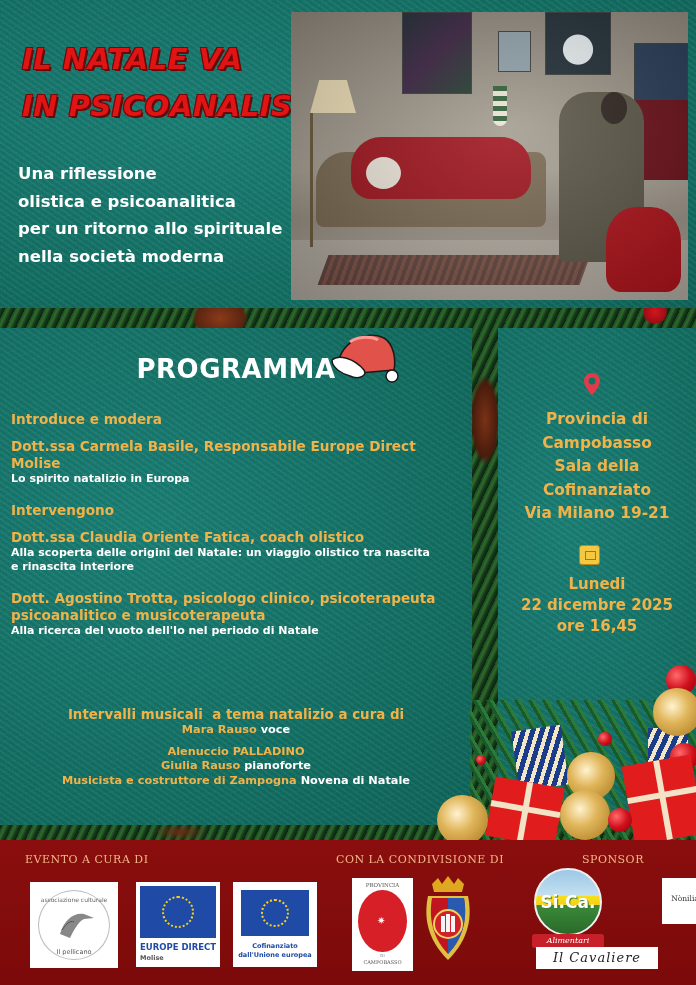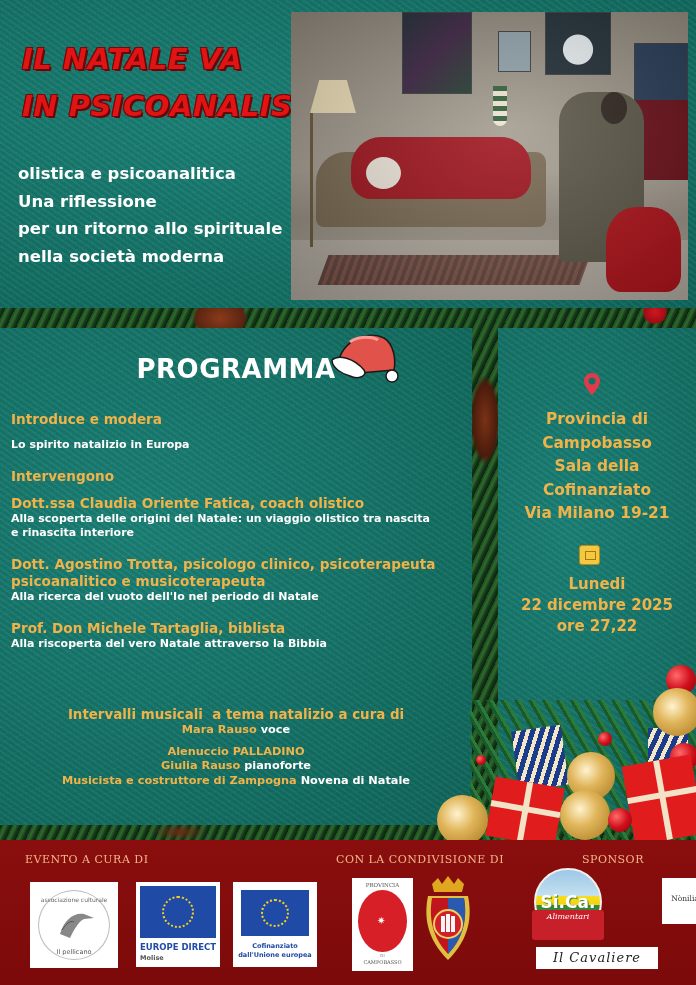--- a/index.html
+++ b/index.html
@@ -114,22 +114,22 @@
 <body>
 
 <div class="pine-bg"></div>
 
 <section class="top-panel teal">
   <h1 class="title">
     <div>IL NATALE VA</div>
     <div>IN PSICOANALISI</div>
   </h1>
   <div class="subtitle">
+    <div>Una riflessione</div>
     <div>olistica e psicoanalitica</div>
-    <div>Una riflessione</div>
     <div>per un ritorno allo spirituale</div>
     <div>nella società moderna</div>
   </div>
   <div class="photo" title="Santa Claus lying on a psychoanalyst's couch while a bearded therapist takes notes">
     <div class="painting" style="left:111px;top:0;width:70px;height:82px;background:linear-gradient(135deg,#1e2a33,#3a2040 50%,#1e3a2a);"></div>
     <div class="painting" style="left:207px;top:19px;width:33px;height:41px;background:#8ea0a8;"></div>
     <div class="painting" style="left:254px;top:0;width:66px;height:63px;background:radial-gradient(circle at 50% 60%,#e8eef0 0 30%,#1e2a33 32%);"></div>
     <div class="painting" style="left:343px;top:31px;width:54px;height:69px;background:#253a55;"></div>
     <div class="stocking"></div>
     <div class="floor"></div>
@@ -152,34 +152,31 @@
   <svg class="santa-hat" viewBox="0 0 74 54">
     <path d="M10 34 C 14 10, 40 0, 56 8 C 66 14, 68 30, 66 40 L 20 44 Z" fill="#e0524a" stroke="#1a1a1a" stroke-width="1.5"></path>
     <path d="M22 12 C 30 6, 44 6, 50 10" stroke="#ff9a94" stroke-width="3" fill="none"></path>
     <path d="M4 30 C 10 24, 26 28, 36 40 C 40 46, 30 50, 22 46 C 14 44, 4 38, 4 30 Z" fill="#ffffff" stroke="#1a1a1a" stroke-width="1.5"></path>
     <circle cx="64" cy="46" r="6" fill="#ffffff" stroke="#1a1a1a" stroke-width="1.5"></circle>
   </svg>
 
   <div class="prog-body">
     <div class="label blk">Introduce e modera</div>
     <div class="blk-sp">
+      <div class="label">Dott.ssa Carmela Basile, Responsabile Europe Direct Molise</div>
       <div class="italic">Lo spirito natalizio in Europa</div>
     </div>
     <div class="label blk">Intervengono</div>
     <div class="blk-sp">
       <div class="label">Dott.ssa Claudia Oriente Fatica, coach olistico</div>
       <div class="italic" style="width:430px">Alla scoperta delle origini del Natale: un viaggio olistico tra nascita e rinascita interiore</div>
     </div>
     <div class="blk-sp">
       <div class="label" style="width:440px">Dott. Agostino Trotta, psicologo clinico, psicoterapeuta psicoanalitico e musicoterapeuta</div>
       <div class="italic">Alla ricerca del vuoto dell'Io nel periodo di Natale</div>
-    </div>
-    <div class="blk-sp">
-      <div class="label">Prof. Don Michele Tartaglia, biblista</div>
-      <div class="italic">Alla riscoperta del vero Natale attraverso la Bibbia</div>
     </div>
   </div>
 
   <div class="music">
     <div class="h" style="white-space:pre">Intervalli musicali  a tema natalizio a cura di</div>
     <div class="row">
       <span class="g">Mara Rauso</span>
       <span class="w">voce</span>
     </div>
     <div class="row g" style="margin-top:7px">Alenuccio PALLADINO</div>
@@ -203,21 +200,21 @@
     <div>Provincia di</div>
     <div>Campobasso</div>
     <div>Sala della</div>
     <div>Cofinanziato</div>
     <div>Via Milano 19-21</div>
   </div>
   <div class="cal"></div>
   <div class="date">
     <div>Lunedi</div>
     <div>22 dicembre 2025</div>
-    <div>ore 27,22</div>
+    <div>ore 16,45</div>
   </div>
 </section>
 
 <div class="decor">
   <div style="position:absolute;left:0;top:60px;width:226px;height:140px;background:repeating-linear-gradient(60deg,#1a5a2a 0 3px,#2a7a3a 3px 6px,transparent 6px 12px);"></div>
   <div class="gift-blue" style="left:45px;top:88px;width:50px;height:60px;transform:rotate(-8deg);"></div>
   <div class="gift-blue" style="left:178px;top:88px;width:40px;height:50px;"></div>
   <div class="rball" style="left:196px;top:25px;width:30px;height:30px;"></div>
   <div class="ball" style="left:183px;top:48px;width:48px;height:48px;"></div>
   <div class="rball" style="left:128px;top:92px;width:14px;height:14px;"></div>
@@ -279,21 +276,21 @@
     <path d="M26 22 L 42 22 C 45 40, 43 60, 26 78 Z" fill="#2a5ab0"></path>
     <circle cx="26" cy="48" r="14" fill="#d0202a" stroke="#f0d060" stroke-width="2"></circle>
     <rect x="19" y="40" width="4" height="16" fill="#f5f5f5"></rect>
     <rect x="24" y="38" width="4" height="18" fill="#f5f5f5"></rect>
     <rect x="29" y="40" width="4" height="16" fill="#f5f5f5"></rect>
   </svg>
 
   <div style="position:absolute;left:532px;top:28px;width:72px;height:90px;">
     <div style="position:absolute;left:2px;top:0;width:68px;height:68px;border-radius:50%;background:linear-gradient(180deg,#9cc8e6 0%,#c4e0f0 40%,#f5e020 40%,#f5d010 55%,#3a8a3a 55%,#2a6a2a 100%);border:2px solid #f0f0f0;"></div>
     <div style="position:absolute;left:0;top:24px;width:72px;text-align:center;font-weight:bold;font-size:17px;color:#ffffff;text-shadow:1px 1px 0 #3a7a3a;">Si.Ca.</div>
-    <div style="position:absolute;left:0;top:42px;width:72px;height:30px;background:#c8202a;border-radius:3px;text-align:center;font-size:8px;line-height:13px;color:#fff;font-style:italic;font-family:'DejaVu Serif',serif;">Alimentari</div>
+    <div style="position:absolute;left:0;top:66px;width:72px;height:14px;background:#c8202a;border-radius:3px;text-align:center;font-size:8px;line-height:13px;color:#fff;font-style:italic;font-family:'DejaVu Serif',serif;">Alimentari</div>
   </div>
 
   <div class="logo-box" style="left:614px;top:38px;width:46px;height:46px;margin-left:48px;">
     <div class="logo-txt" style="top:16px;font-size:7.5px;color:#333;font-family:'DejaVu Serif',serif;font-weight:normal;">Nònilia</div>
   </div>
 
   <div class="logo-box" style="left:536px;top:107px;width:122px;height:22px;">
     <div class="logo-txt" style="top:3px;font-size:13px;color:#222;font-family:'DejaVu Serif',serif;font-style:italic;font-weight:normal;letter-spacing:1px;">Il Cavaliere</div>
   </div>
 </footer>

